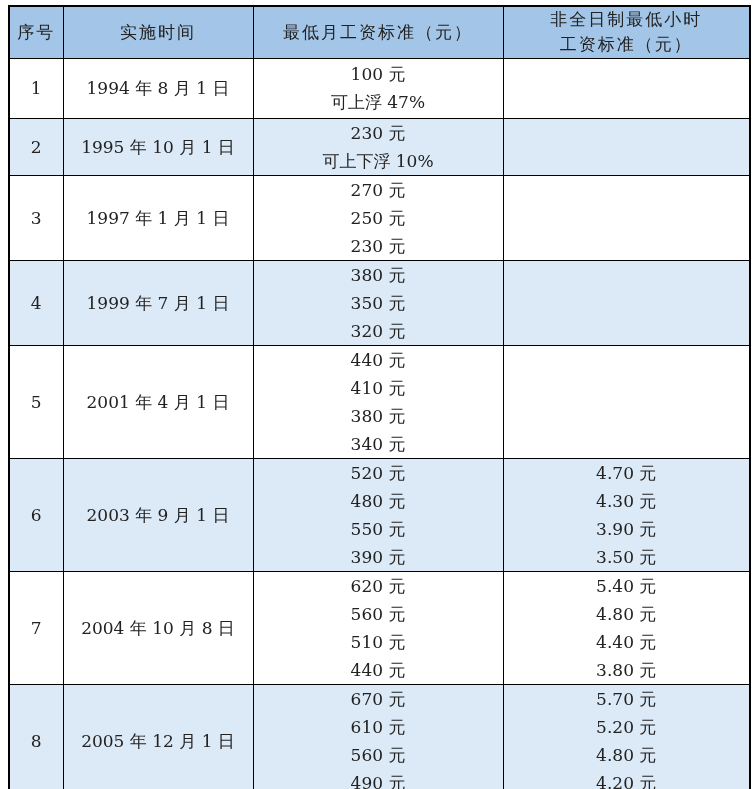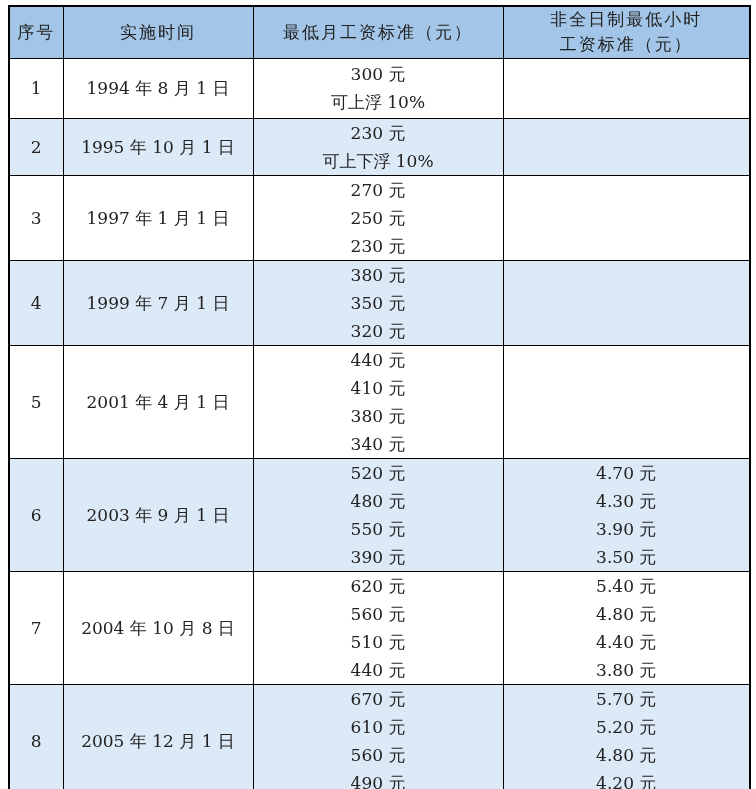--- a/index.html
+++ b/index.html
@@ -89,22 +89,22 @@
     <tbody id="table-body">
 
     <tr style="height: 60px;">
           <td>
             <div class="cell-line">1</div>
           </td>
           <td>
             <div class="cell-line">1994 年 8 月 1 日</div>
           </td>
           <td>
-            <div class="cell-line">300 元</div>
-            <div class="cell-line">可上浮 10%</div>
+            <div class="cell-line">100 元</div>
+            <div class="cell-line">可上浮 47%</div>
           </td>
           <td></td>
         </tr>
         <tr class="alt" style="height: 56px;">
           <td>
             <div class="cell-line">2</div>
           </td>
           <td>
             <div class="cell-line">1995 年 10 月 1 日</div>
           </td>

